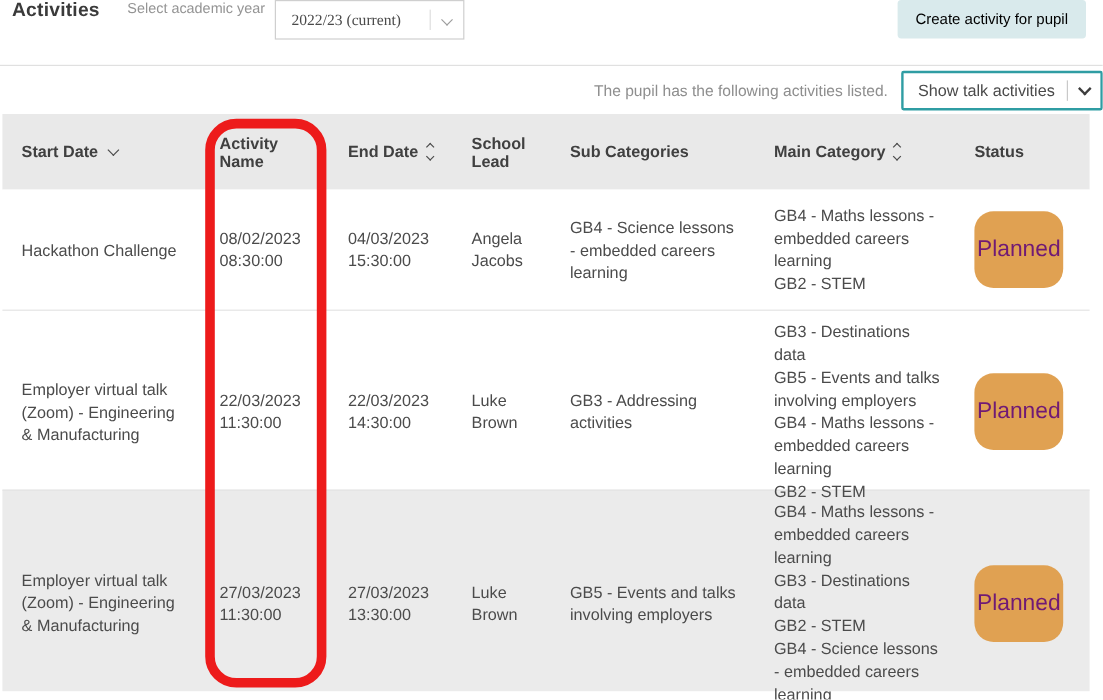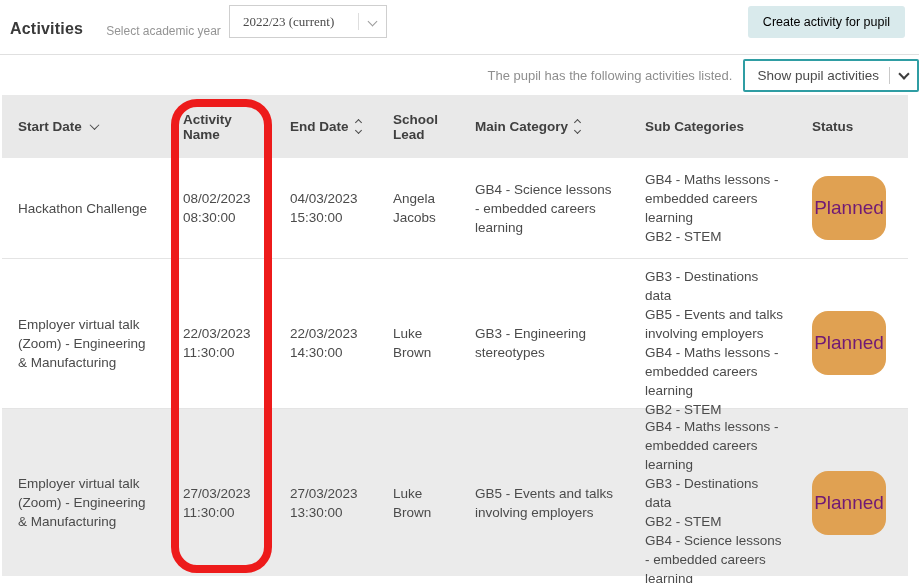--- a/index.html
+++ b/index.html
@@ -1,21 +1,21 @@
 <!DOCTYPE html>
 <html><head>
 <meta charset="utf-8">
 <style>
   * { box-sizing: border-box; margin: 0; padding: 0; }
   html, body { width: 919px; height: 583px; background: #fff; overflow: hidden; }
   body { font-family: "Liberation Sans", sans-serif; color: #4b4b4b; position: relative; }
 
   
   .topbar {
-    height: 55px; display: flex; align-items: flex-end;
+    height: 55px; display: flex; align-items: flex-start;
     padding: 0 14px 16px 10px; border-bottom: 1px solid #e0e0e0;
   }
   .page-title { font-size: 16px; font-weight: bold; color: #3a3a3a; letter-spacing: .2px; }
   .year-label { font-size: 12px; color: #949494; margin-left: 23px; }
   .year-select {
     margin-left: 8px; width: 158px; height: 33px; border: 1px solid #cfcfcf;
     background: #fff; display: flex; align-items: center; padding: 0 10px 0 13px;
     cursor: pointer;
     font-family: Liberation Serif, serif;
   }
@@ -93,21 +93,21 @@
     <span class="val">2022/23 (current)</span>
     <span class="vsep"></span>
     <span class="cv down"></span>
   </div>
   <button class="create-btn">Create activity for pupil</button>
 </div>
 
 <div class="toolbar">
   <span class="toolbar-desc">The pupil has the following activities listed.</span>
   <button class="show-btn">
-    <span class="lbl">Show pupil activities</span>
+    <span class="lbl">Show talk activities</span>
     <span class="vsep dark"></span>
     <span class="cv down dark"></span>
   </button>
 </div>
 
 <div class="table">
 
   <div class="trow thead">
     <div>
       <span class="hlabel">Start Date</span>
@@ -122,28 +122,28 @@
       <span class="hlabel">End Date</span>
       <span class="sort-stack">
         <span class="cv sm sort up"></span>
           <span class="cv sm sort down"></span>
       </span>
     </div>
     <div>
       <span class="hlabel">School Lead</span>
     </div>
     <div>
+      <span class="hlabel">Sub Categories</span>
+    </div>
+    <div>
       <span class="hlabel">Main Category</span>
       <span class="sort-stack">
         <span class="cv sm sort up"></span>
           <span class="cv sm sort down"></span>
       </span>
-    </div>
-    <div>
-      <span class="hlabel">Sub Categories</span>
     </div>
     <div>
       <span class="hlabel">Status</span>
     </div>
   </div>
 
   <div class="trow r0">
     <div class="cell">Hackathon Challenge</div>
     <div class="cell">
       <span>08/02/2023</span>
@@ -168,21 +168,21 @@
     <div class="cell">Employer virtual talk (Zoom) - Engineering &amp; Manufacturing</div>
     <div class="cell">
       <span>22/03/2023</span>
         <span>11:30:00</span>
     </div>
     <div class="cell">
       <span>22/03/2023</span>
         <span>14:30:00</span>
     </div>
     <div class="cell">Luke Brown</div>
-    <div class="cell">GB3 - Engineering stereotypes</div>
+    <div class="cell">GB3 - Addressing activities</div>
     <div class="cell subcats">
         <div>GB3 - Destinations data</div>
         <div>GB5 - Events and talks involving employers</div>
         <div>GB4 - Maths lessons - embedded careers learning</div>
         <div>GB2 - STEM</div>
       </div>
     <div>
       <span class="badge">Planned</span>
     </div>
   </div>

